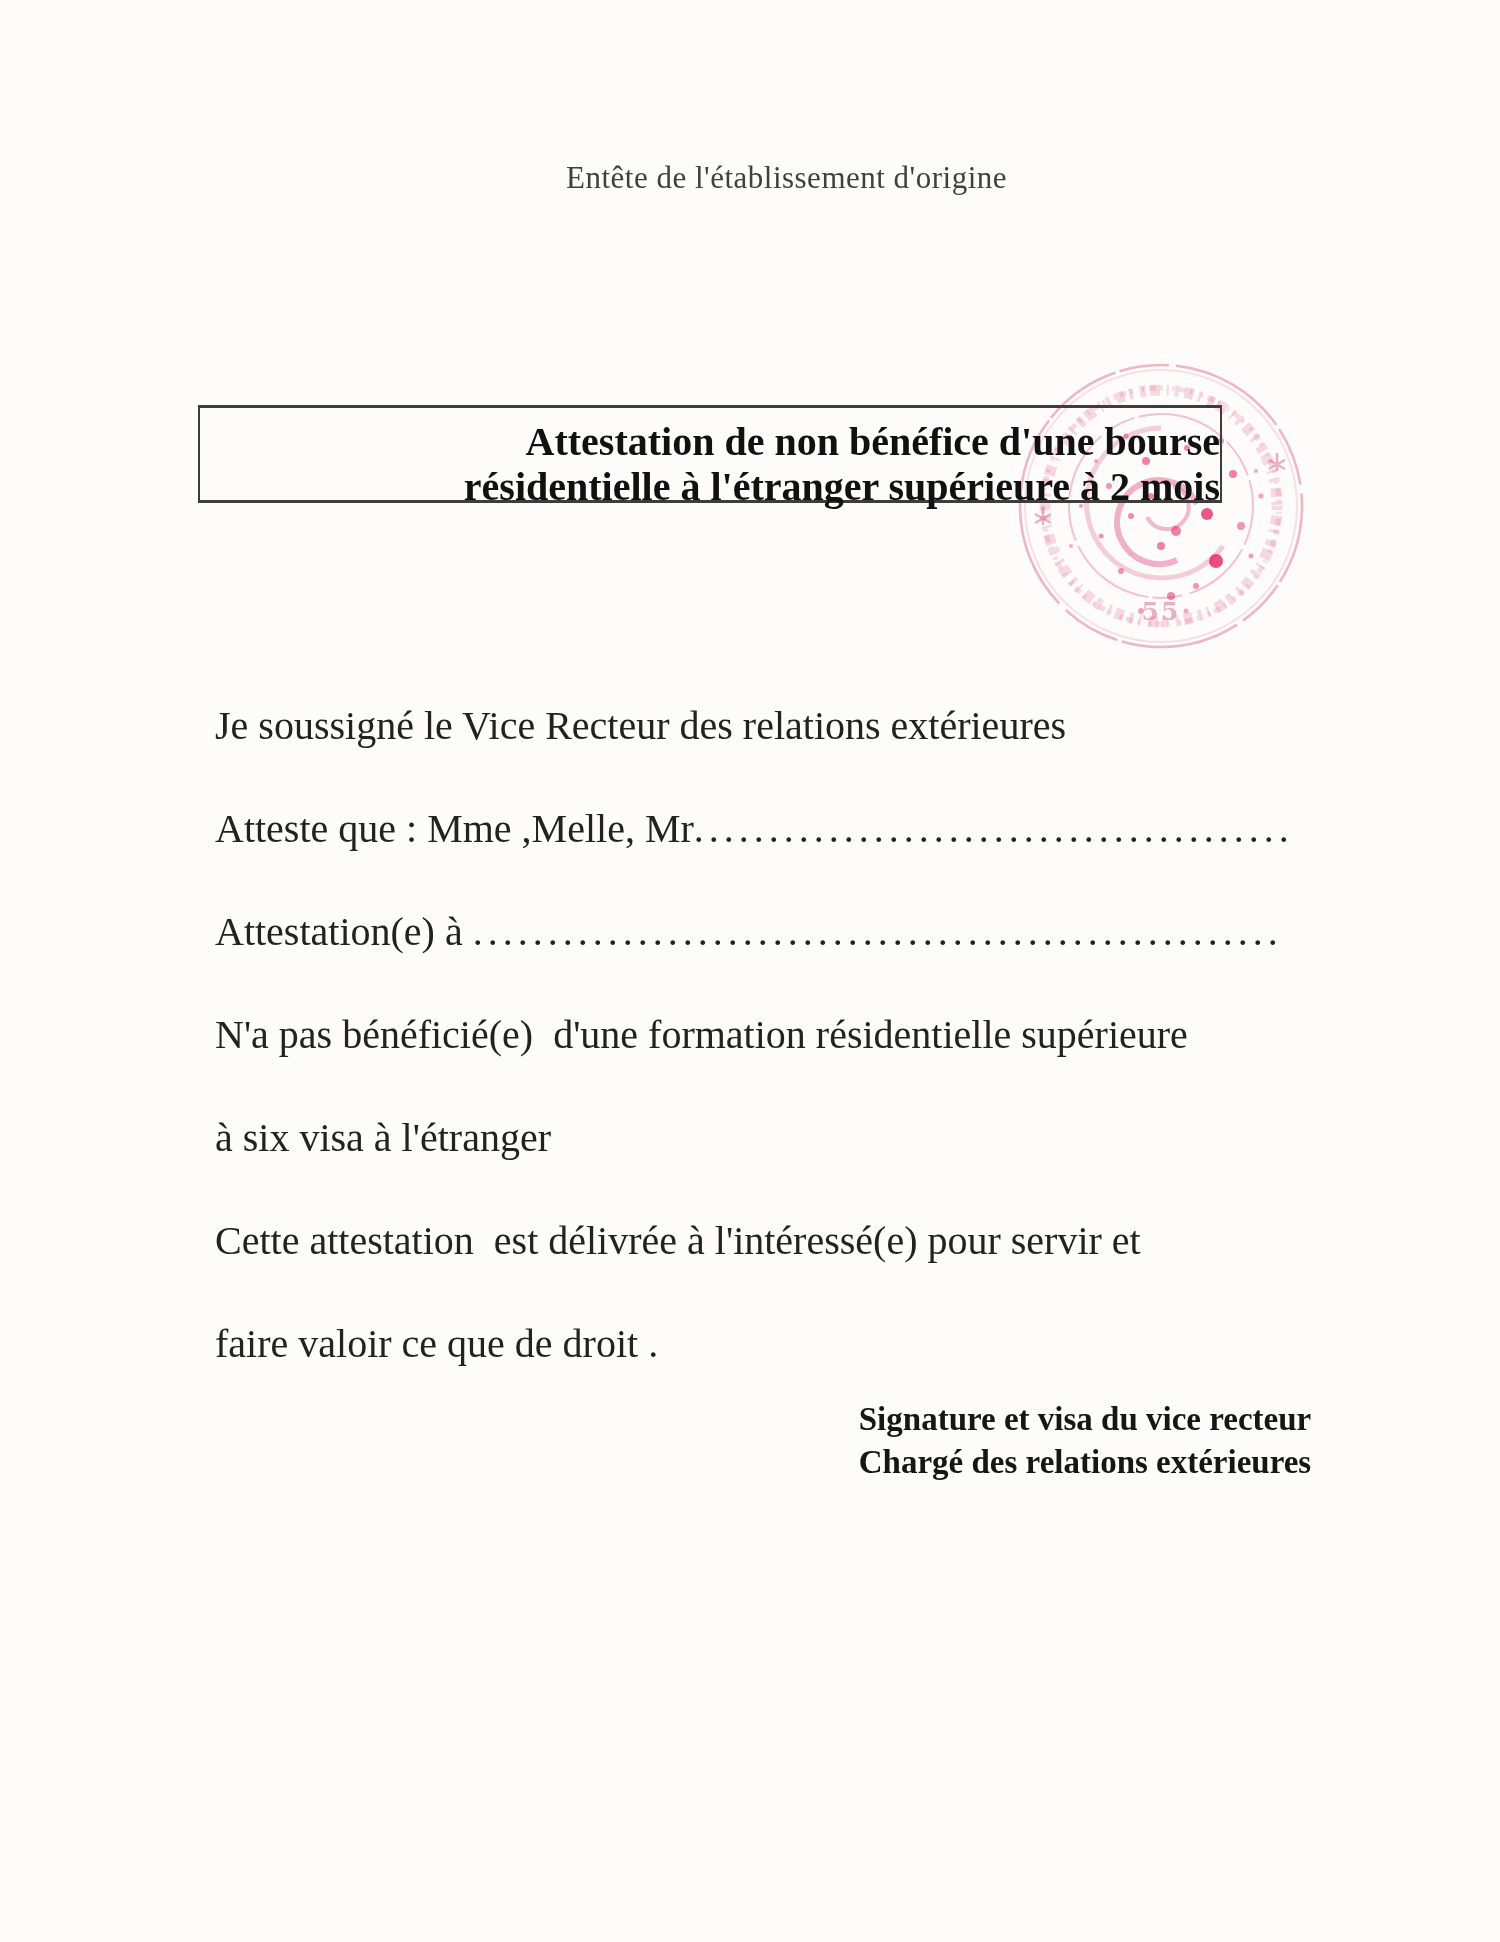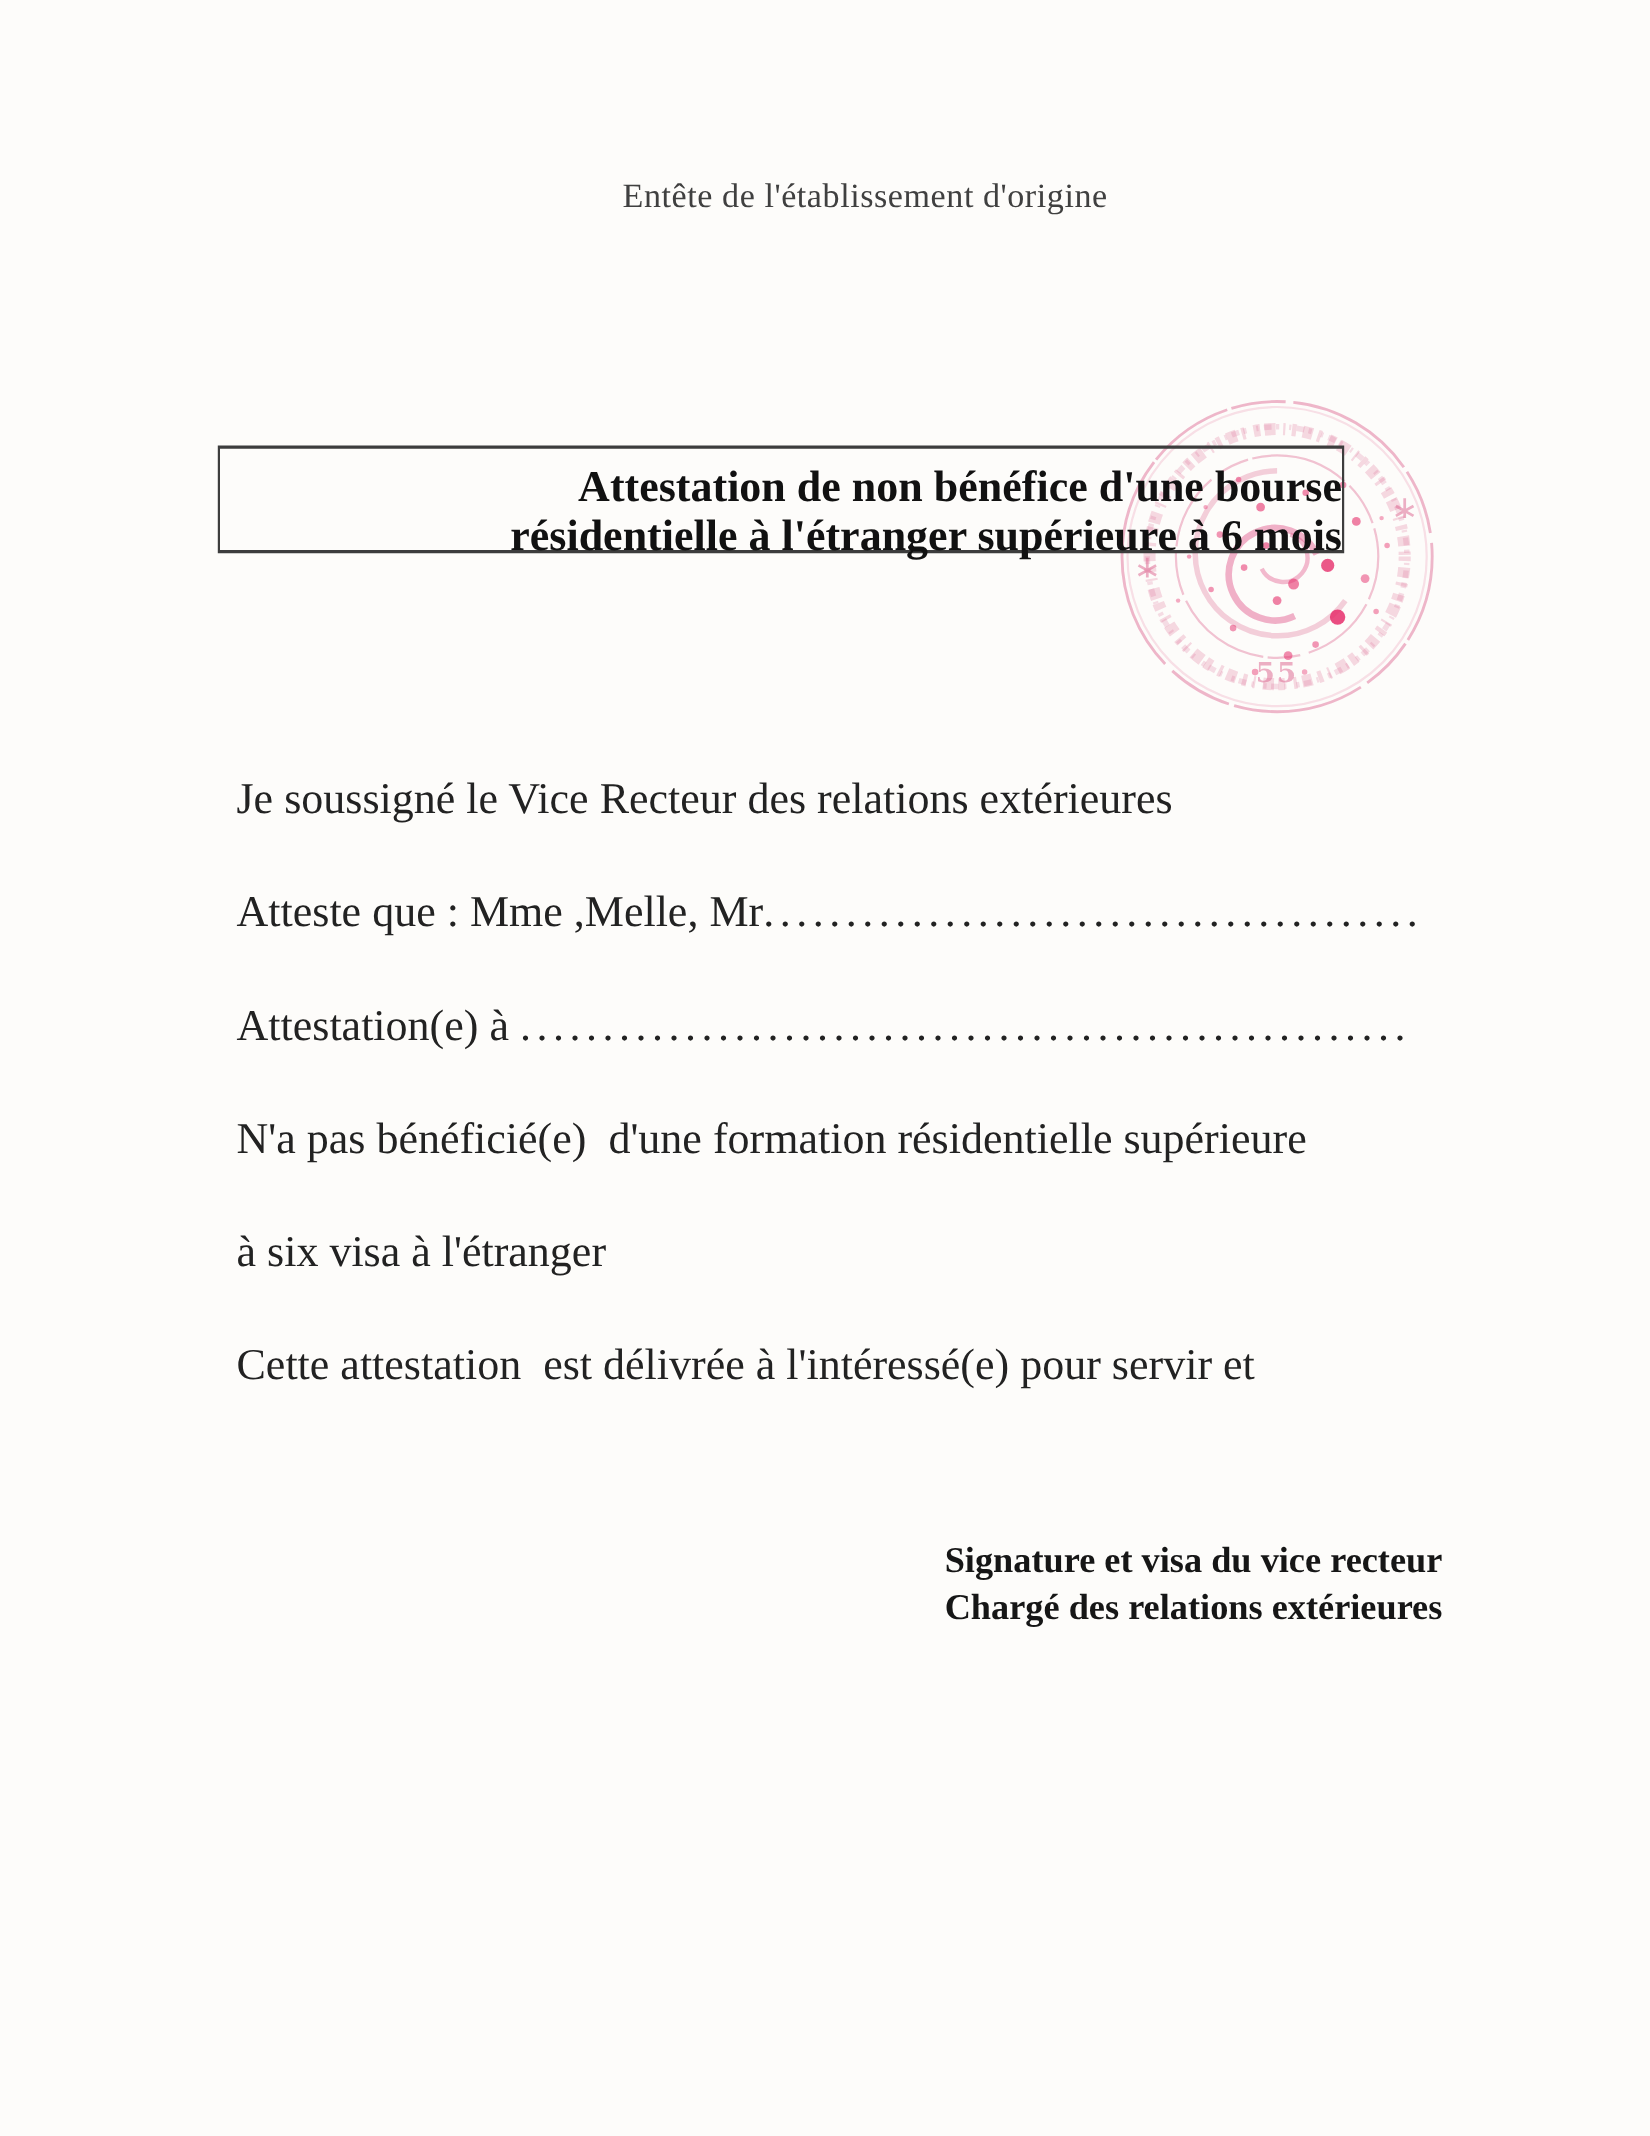--- a/index.html
+++ b/index.html
@@ -119,28 +119,29 @@
       <circle cx="85" cy="105" r="2" opacity="0.4"></circle>
       <circle cx="60" cy="190" r="2" opacity="0.4"></circle>
       <circle cx="245" cy="115" r="2" opacity="0.4"></circle>
     </g>
 
     <text x="150" y="264" text-anchor="middle" font-family="DejaVu Serif, serif" font-size="25" font-weight="bold" fill="#df6f97" opacity="0.55" letter-spacing="2">55</text>
   </svg>
 
   <div class="title-box">
     <div class="t-line">Attestation de non bénéfice d'une bourse</div>
-    <div class="t-line">résidentielle à l'étranger supérieure à 6 mois</div>
+    <div class="t-line">résidentielle à l'étranger supérieure à 2 mois</div>
   </div>
 
   <div class="body-line" style="top:805px"><span>Atteste que : Mme ,Melle, Mr</span><span class="dots">........................................</span></div>
   <div class="body-line" style="top:702px"><span>Je soussigné le Vice Recteur des relations extérieures</span><span class="dots"></span></div>
   <div class="body-line" style="top:908px"><span>Attestation(e) à </span><span class="dots">......................................................</span></div>
   <div class="body-line" style="top:1011px"><span>N'a pas bénéficié(e)&nbsp; d'une formation résidentielle supérieure</span><span class="dots"></span></div>
   <div class="body-line" style="top:1114px"><span>à six visa à l'étranger</span><span class="dots"></span></div>
   <div class="body-line" style="top:1217px"><span>Cette attestation&nbsp; est délivrée à l'intéressé(e) pour servir et</span><span class="dots"></span></div>
+  <div class="body-line" style="top:1320px"><span>faire valoir ce que de droit .</span><span class="dots"></span></div>
 
   <div class="signature">
     <div>Signature et visa du vice recteur</div>
     <div>Chargé des relations extérieures</div>
   </div>
 
 </div>
 
 </body></html>

